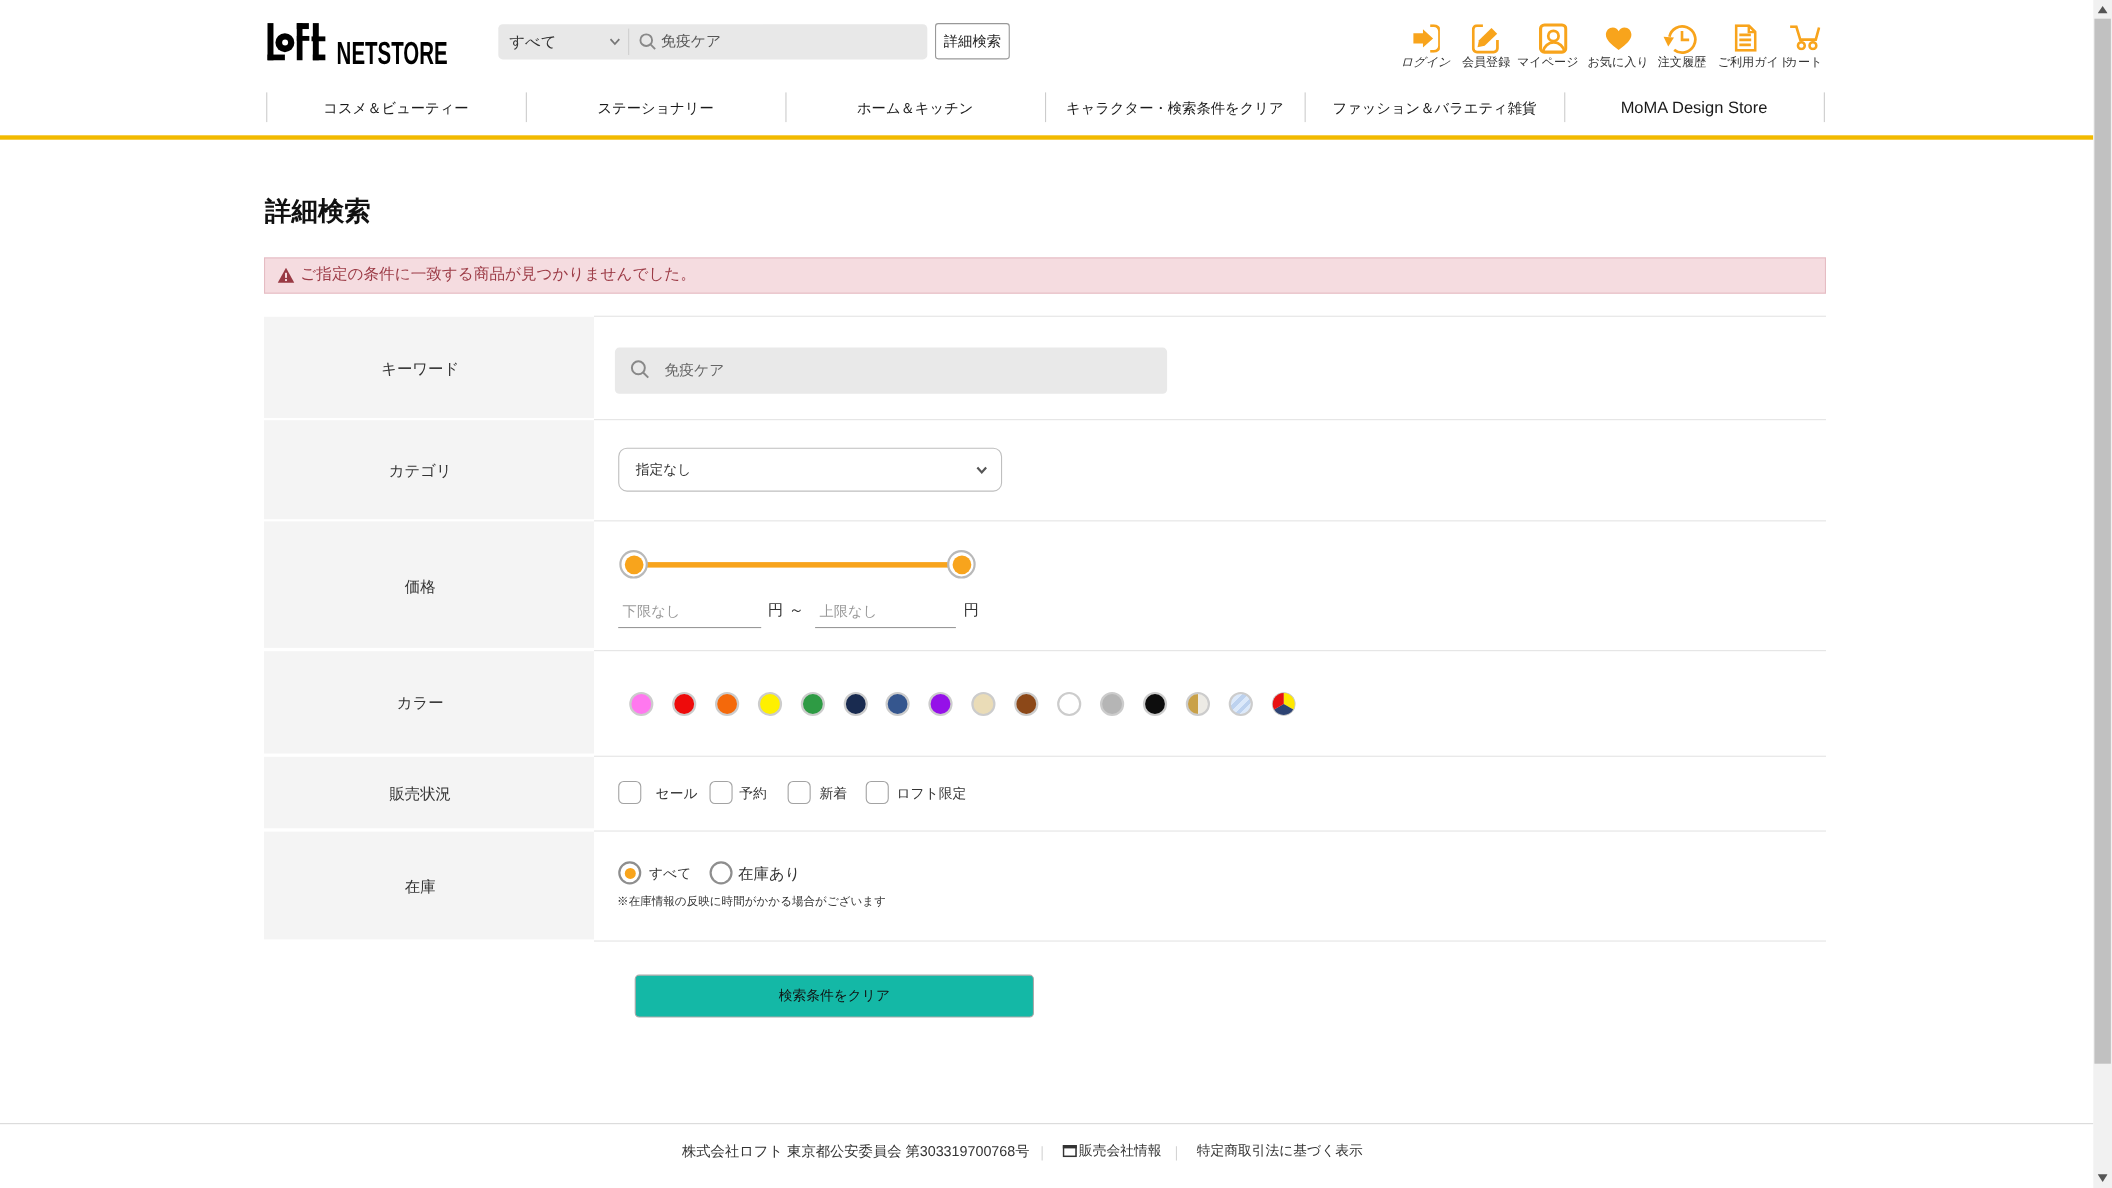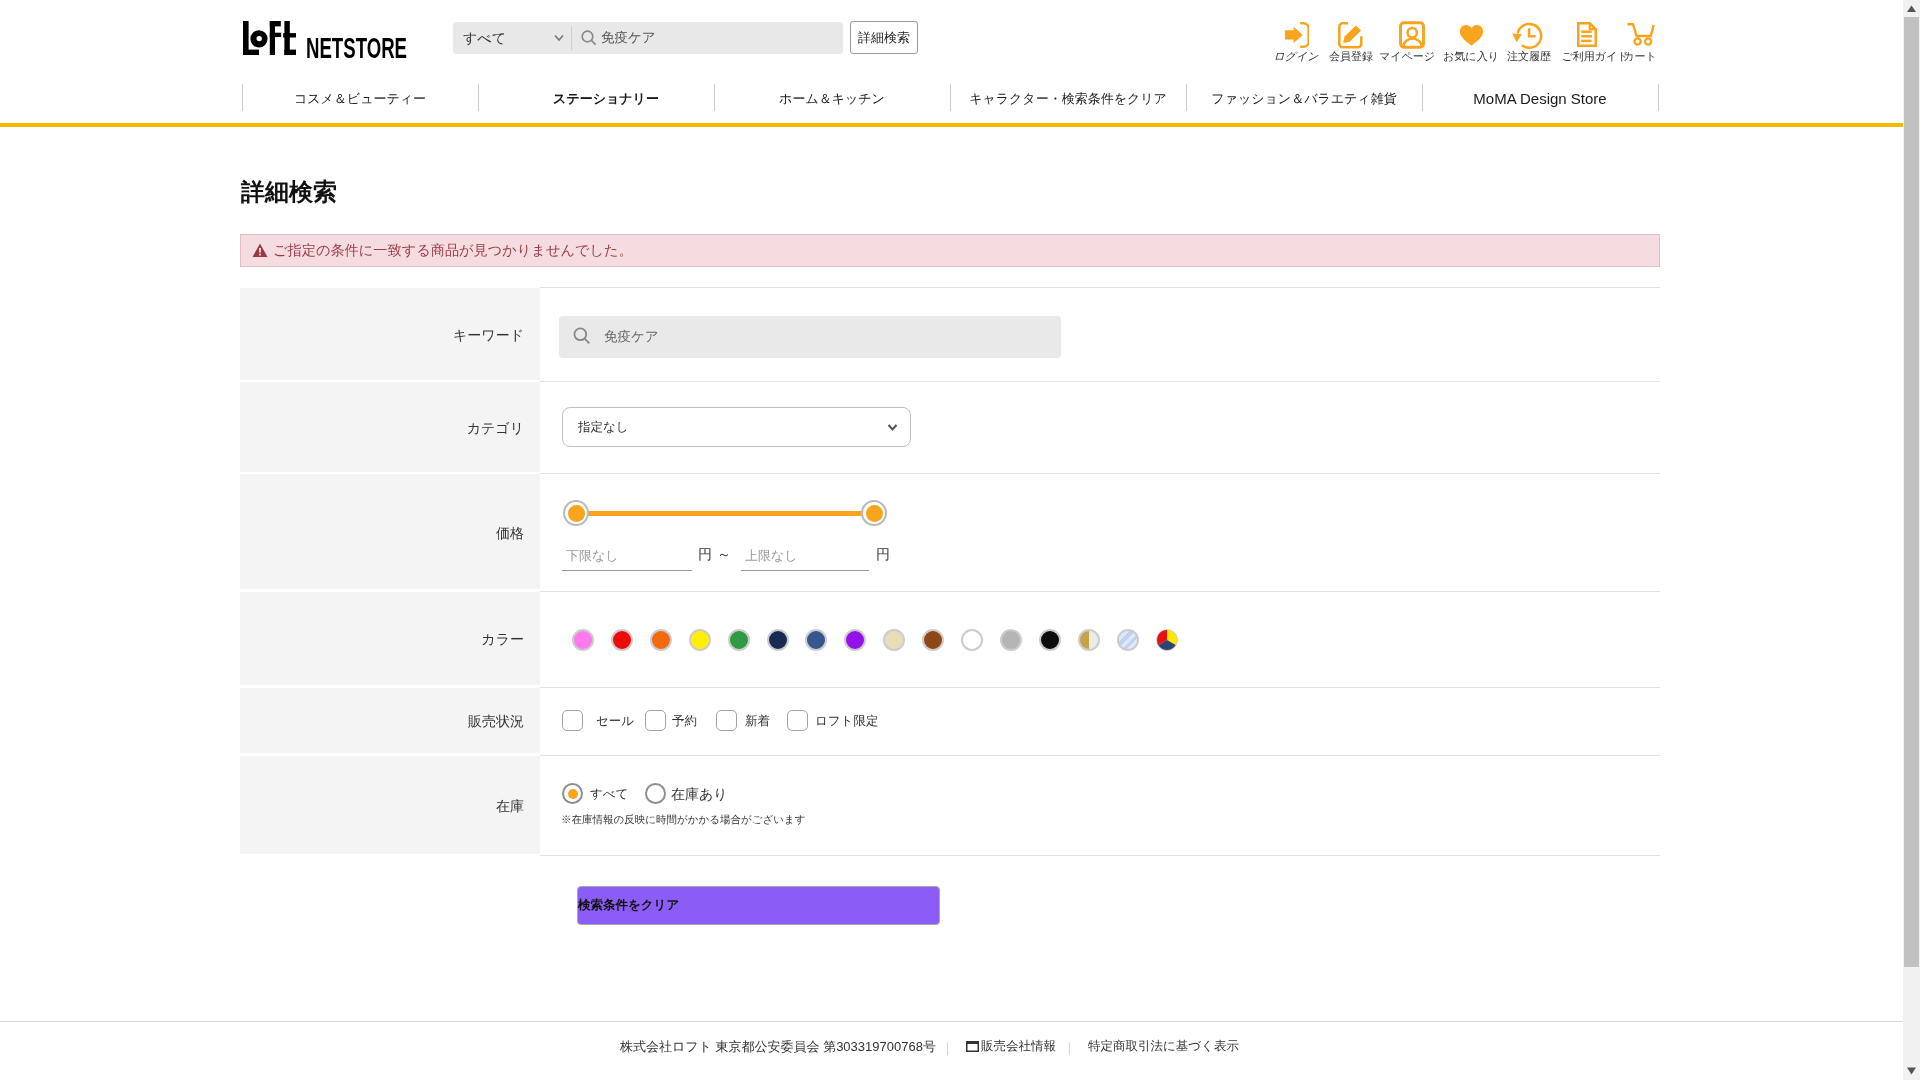--- a/index.html
+++ b/index.html
@@ -1,21 +1,21 @@
 <!DOCTYPE html>
 <html lang="ja"><head>
 <meta charset="utf-8">
 <title>詳細検索 - ロフトネットストア</title>
 <style>
 *{margin:0;padding:0;box-sizing:border-box;}
 html,body{width:1920px;height:1080px;overflow:hidden;background:#fff;
 font-family:"Liberation Sans",sans-serif;-webkit-font-smoothing:antialiased;}
 .abs{position:absolute;}
 #page{position:relative;width:1920px;height:1080px;}
-.lbl{position:absolute;left:240px;width:284px;text-align:right;font-size:14px;color:#333;}
+.lbl{position:absolute;left:240px;width:284px;text-align:center;font-size:14px;color:#333;}
 .bline{position:absolute;left:540px;width:1120px;height:1px;background:#e4e4e4;}
 .cell{position:absolute;left:240px;width:300px;background:#f4f4f4;}
 .ci{position:absolute;top:629px;width:22px;height:22px;border-radius:50%;border:2px solid #ccc;}
 .cbx{position:absolute;top:710px;width:21px;height:21px;border:1.5px solid #a3a3a3;border-radius:5px;background:#fff;}
 .cbl{position:absolute;top:713px;font-size:12.5px;color:#333;}
 .icon{position:absolute;top:20px;}
 .ilbl{position:absolute;top:49px;font-size:11px;color:#333;text-align:center;width:90px;}
 .nav{position:absolute;top:90px;font-size:13px;color:#1a1a1a;text-align:center;width:236px;}
 .ndiv{position:absolute;top:84px;width:1px;height:27px;background:#ccc;}
 </style>
@@ -95,21 +95,21 @@
 <div class="ilbl" style="left:1540px;padding-left:20px;">ご利用ガイド</div>
 
 <svg class="icon" style="left:1627px;top:23px" width="28" height="23" viewBox="0 0 28 23">
 <path d="M0.4 1.2 H6 L9.6 13 H23.7 L26.7 2" fill="none" stroke="#f8a41c" stroke-width="2.4"></path>
 <circle cx="10.6" cy="18.5" r="3.1" fill="none" stroke="#f8a41c" stroke-width="2.3"></circle>
 <circle cx="21.1" cy="18.5" r="3.1" fill="none" stroke="#f8a41c" stroke-width="2.3"></circle>
 </svg>
 <div class="ilbl" style="left:1595px;">カート</div>
 
 <div class="nav" style="left:242px;">コスメ＆ビューティー</div>
-<div class="nav" style="left:488px;font-weight:bold;">ステーショナリー</div>
+<div class="nav" style="left:478px;">ステーショナリー</div>
 <div class="nav" style="left:714px;">ホーム＆キッチン</div>
 <div class="nav" style="left:950px;">キャラクター・検索条件をクリア</div>
 <div class="nav" style="left:1186px;">ファッション＆バラエティ雑貨</div>
 <div class="nav" style="left:1422px;font-size:15px;">MoMA Design Store</div>
 <div class="ndiv" style="left:242px"></div>
 <div class="ndiv" style="left:478px"></div>
 <div class="ndiv" style="left:714px"></div>
 <div class="ndiv" style="left:950px"></div>
 <div class="ndiv" style="left:1186px"></div>
 <div class="ndiv" style="left:1422px"></div>
@@ -203,21 +203,21 @@
 <div class="cbx" style="left:787px;"></div>
     <div class="cbl" style="left:815px;">ロフト限定</div>
 
 <div class="abs" style="left:562px;top:783px;width:21px;height:21px;border-radius:50%;border:2px solid #8e8e8e;background:#fff;"></div>
 <div class="abs" style="left:567.5px;top:788.5px;width:10px;height:10px;border-radius:50%;background:#f8a41c;"></div>
 <div class="abs" style="left:590px;top:786px;font-size:12.5px;color:#333;">すべて</div>
 <div class="abs" style="left:645px;top:783px;width:21px;height:21px;border-radius:50%;border:2px solid #8e8e8e;background:#fff;"></div>
 <div class="abs" style="left:671px;top:786px;font-size:14px;color:#333;">在庫あり</div>
 <div class="abs" style="left:561px;top:813px;font-size:10.5px;color:#333;">※在庫情報の反映に時間がかかる場合がございます</div>
 
-<div class="abs" style="left:577px;top:886px;width:363px;height:39px;background:#8b5cf6;border:1px solid #a9a9a9;border-radius:4px;text-align:left;line-height:37px;font-size:12.5px;font-weight:bold;color:#111;">検索条件をクリア</div>
+<div class="abs" style="left:577px;top:886px;width:363px;height:39px;background:#14b8a6;border:1px solid #a9a9a9;border-radius:4px;text-align:center;line-height:37px;font-size:12.5px;font-weight:normal;color:#111;">検索条件をクリア</div>
 
 <div class="abs" style="left:0;top:1021px;width:1903px;height:1px;background:#d9d9d9;"></div>
 <div class="abs" style="left:620px;top:1038px;font-size:13px;color:#333;">株式会社ロフト 東京都公安委員会 第303319700768号</div>
 <div class="abs" style="left:941px;top:1039px;font-size:13px;color:#ccc;">｜</div>
 <svg class="abs" style="left:966px;top:1041px" width="13" height="11" viewBox="0 0 13 11">
       <rect x="0.75" y="0.75" width="11.5" height="9.5" fill="none" stroke="#333" stroke-width="1.5"></rect>
       <rect x="0" y="0" width="13" height="3" fill="#333"></rect>
     </svg>
 <div class="abs" style="left:981px;top:1038px;font-size:12.5px;color:#333;">販売会社情報</div>
 <div class="abs" style="left:1063px;top:1039px;font-size:13px;color:#ccc;">｜</div>

